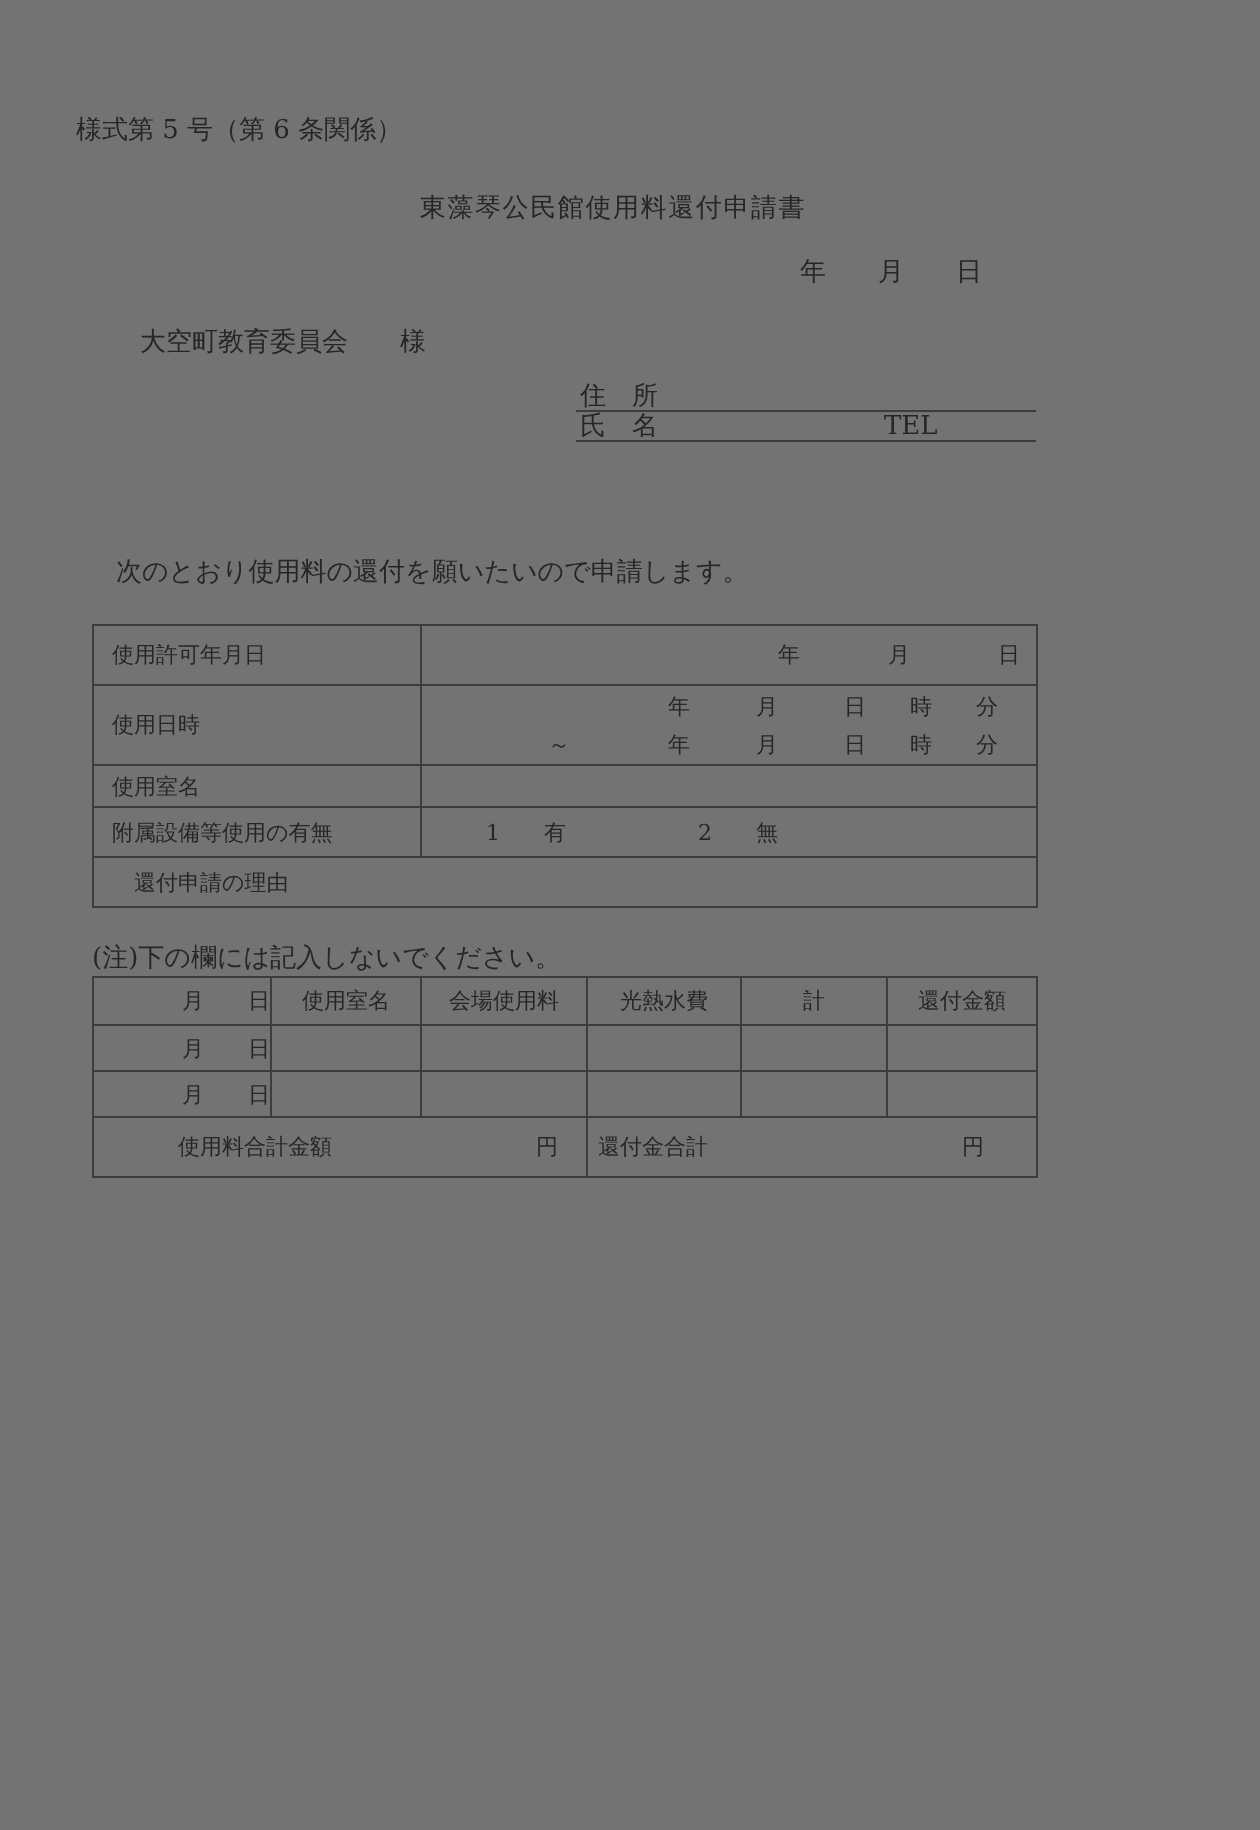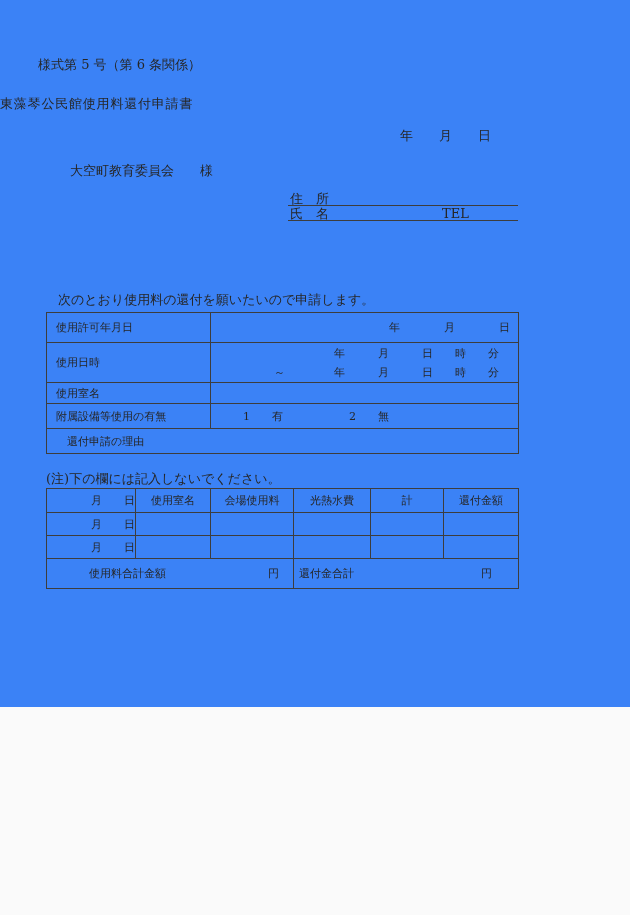--- a/index.html
+++ b/index.html
@@ -1,35 +1,35 @@
 <!DOCTYPE html>
 <html><head>
 <meta charset="utf-8">
 <style>
   * { margin:0; padding:0; box-sizing:border-box; }
   html,body { background:#fafafa; }
   .page {
-    position:relative; width:630px; height:707px; background:#3b82f6;
+    position:relative; width:630px; height:915px; background:#737373;
     font-family:"DejaVu Serif","Liberation Serif",serif;
     color:#262626; font-size:13px; overflow:hidden;
   }
   .pre { white-space:pre; }
   .abs { position:absolute; }
 
   .form-number { left:38px; top:56px; }
-  .doc-title { left:0; width:613px; top:95px; letter-spacing:0.8px; }
+  .doc-title { left:0; width:613px; top:95px; text-align:center; letter-spacing:0.8px; }
   .date-line { left:400px; top:127px; }
   .addressee { left:70px; top:162px; }
 
   .contact { left:288px; top:191px; width:230px; }
   .c-row { position:relative; height:15px; border-bottom:1px solid #3d3d3d; }
   .c-row span { position:absolute; top:1px; left:2px; line-height:13px; }
   .c-row .tel { left:154px; }
 
-  .intro { left:58px; top:291px; }
+  .intro { left:58px; top:277px; }
 
   table { border-collapse:collapse; table-layout:fixed; position:absolute; background:transparent; }
   td { border:1px solid #3d3d3d; vertical-align:middle; padding:0; font-size:11px; overflow:hidden; }
 
   .t1 { left:46px; top:312px; width:472px; }
   .t1 .lbl { padding-left:9px; }
   .t1 .r-a td { height:30px; }
   .t1 .r-b td { height:40px; }
   .t1 .r-c td { height:21px; }
   .t1 .r-d td { height:25px; }

